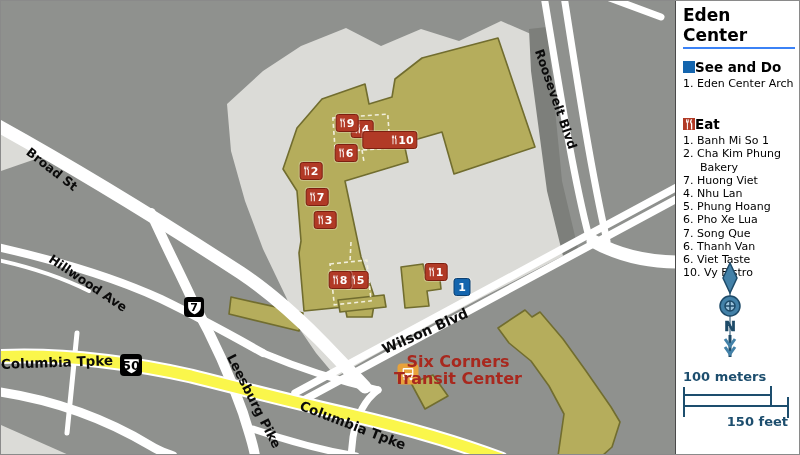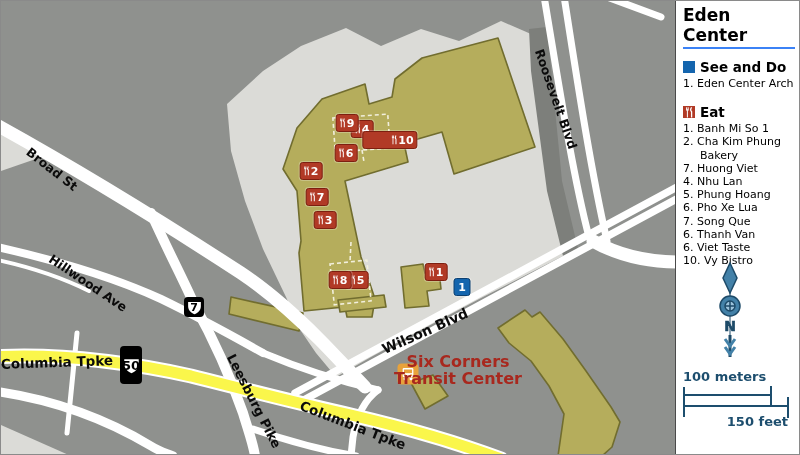--- a/index.html
+++ b/index.html
@@ -22,21 +22,21 @@
   .shield .us{position:relative;display:flex;align-items:center;justify-content:center;
           color:#000;font-weight:bold;}
   .transit-label{position:absolute;color:#A8281E;font-weight:bold;font-size:16px;
           text-align:center;line-height:1.05;transform:translate(-50%,-50%);white-space:nowrap;}
   .bus{position:absolute;transform:translate(-50%,-50%);width:21px;height:21px;border-radius:4px;
        background:#E8A23B;display:flex;align-items:center;justify-content:center;}
   
   #panel{position:absolute;right:0;top:0;width:124px;height:455px;background:#fff;
          border-left:1px solid #4a4a4a;box-sizing:border-box;padding:4px 4px 0 7px;color:#000;}
   #panel h1{font-size:17px;margin:0 0 10px 0;border-bottom:2px solid #3b82f6;padding-bottom:2px;}
-  .leg-head{display:flex;align-items:center;gap:5px;font-weight:bold;font-size:13.5px;margin:6px 0 2px 0;}
+  .leg-head{display:flex;align-items:center;font-weight:bold;font-size:13.5px;margin:6px 0 2px 0;}
   .sq{width:12px;height:12px;display:inline-flex;align-items:center;justify-content:center;flex:none;}
   .sq.blue{background:#1465AE;}
   .sq.red{background:#B13A26;}
   #panel ol{list-style:none;margin:0 0 14px 0;padding:0;font-size:11px;line-height:1.2;}
   #panel ol li{padding-left:17px;text-indent:-17px;}
   #compass{position:absolute;left:32px;top:260px;}
   #scalebar{position:absolute;left:3px;top:366px;}
 </style>
 </head>
 <body>
@@ -183,21 +183,21 @@
           <span>1</span>
         </div>
         <div class="shield" style="left: 193px; top: 306px; width: 20px; height: 20px; transform: translate(-50%, -50%);">
           <span class="us" style="width:15px;height:15px;font-size:11px;">
             <svg width="15" height="15" viewBox="0 0 20 20" style="position:absolute;left:0;top:0;">
               <path d="M1.5,2.5 H18.5 V8 C18.5,14 14.5,17 10,19 C5.5,17 1.5,14 1.5,8 Z" fill="#fff"></path>
             </svg>
             <span style="position:relative;">7</span>
           </span>
         </div>
-        <div class="shield" style="left: 130px; top: 364px; width: 22px; height: 38px; transform: translate(-50%, -50%);">
+        <div class="shield" style="left: 130px; top: 364px; width: 22px; height: 22px; transform: translate(-50%, -50%);">
           <span class="us" style="width:17px;height:17px;font-size:13px;">
             <svg width="17" height="17" viewBox="0 0 20 20" style="position:absolute;left:0;top:0;">
               <path d="M1.5,2.5 H18.5 V8 C18.5,14 14.5,17 10,19 C5.5,17 1.5,14 1.5,8 Z" fill="#fff"></path>
             </svg>
             <span style="position:relative;">50</span>
           </span>
         </div>
         <div class="bus" style="left: 407px; top: 373px;">
           <svg width="15" height="15" viewBox="0 0 14 14">
             <rect x="2" y="1.5" width="10" height="8.5" rx="1.2" fill="#fff"></rect>
@@ -216,21 +216,21 @@
     <h1>Eden Center</h1>
 
     <div class="leg-head">
       <span class="sq blue"></span>
       <span>See and Do</span>
     </div>
     <ol id="see-list">
         <li>1. Eden Center Arch</li>
       </ol>
 
-    <div class="leg-head" style="margin-top:14px;">
+    <div class="leg-head" style="margin-top:26px;">
       <span class="sq red">
         <svg width="9" height="11" viewBox="0 0 9 11">
           <path d="M1.6 0.3 V3.6 M3.2 0.3 V3.6 M2.4 2.2 V10.5" stroke="#fff" stroke-width="1" fill="none"></path>
           <path d="M6.6 0.3 C5.4 2 5.4 3.6 6.6 4.8 V10.5" stroke="#fff" stroke-width="1.3" fill="none"></path>
         </svg>
       </span>
       <span>Eat</span>
     </div>
     <ol id="eat-list">
         <li>1. Banh Mi So 1</li>

